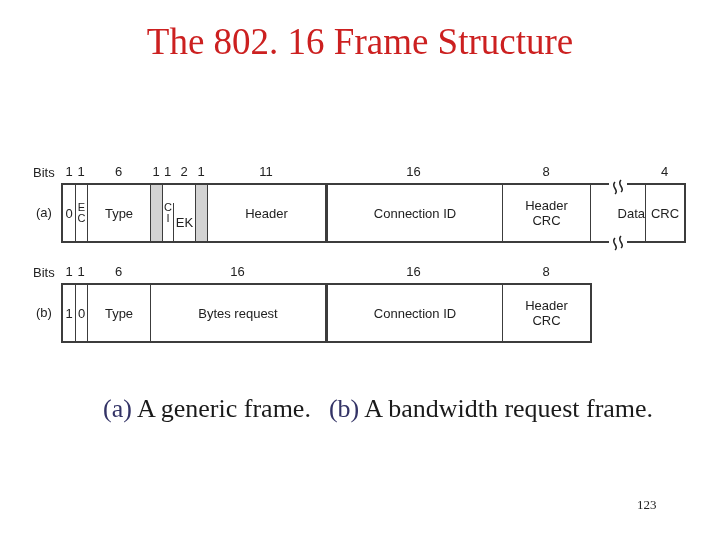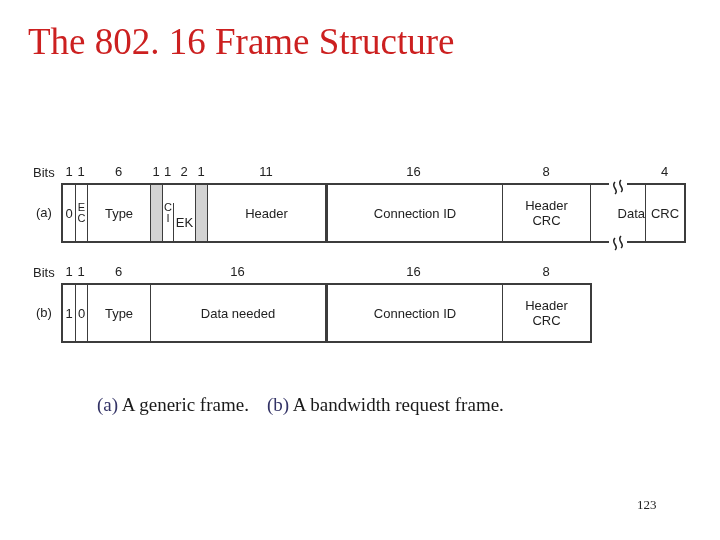--- a/index.html
+++ b/index.html
@@ -2,22 +2,22 @@
 <html><head>
 <meta charset="utf-8">
 <style>
   * { margin:0; padding:0; box-sizing:border-box; }
   html,body { background:#ffffff; }
   body { width:720px; height:540px; font-family:"Liberation Sans", sans-serif; }
   .slide { position:relative; width:720px; height:540px; background:#ffffff; overflow:hidden; }
 
   .page-title {
     position:absolute; top:20px; left:0; width:100%;
-    font-family:"Liberation Serif", serif;
-    font-size:37px; letter-spacing:0px;padding-left:28px;
+    text-align:center; font-family:"Liberation Serif", serif;
+    font-size:37px; letter-spacing:0px;
   }
 
   .frame-block { position:absolute; left:61px; }
   .frame-a { top:164px; }
   .frame-b { top:264px; }
 
   .bits-row { display:flex; padding-left:2px; height:19px; position:relative;
               font-size:13px; color:#222222; }
   .bits-cell { flex:none; text-align:center; }
   .bits-word { position:absolute; left:-28px; top:1px; }
@@ -31,22 +31,22 @@
   .field.lstack { font-size:11px; }
   .field-text div { line-height:15px; }
   .lstack .field-text div { line-height:11px; }
 
   .side-label { position:absolute; left:-25px; top:41px; font-size:13px; color:#222222; }
 
   .break { position:absolute; left:50%; transform:translateX(-50%); }
   .break.top { top:-11px; }
   .break.bottom { bottom:-11px; }
 
-  .caption { position:absolute; top:394px; left:97px;
-             font-family:"Liberation Serif", serif; font-size:19px; color:#1a1a1a; }
+  .caption { position:absolute; top:394px; left:103px;
+             font-family:"Liberation Serif", serif; font-size:26px; color:#1a1a1a; }
   .cap-b { margin-left:18px; }
 
   .page-number { position:absolute; top:497px; left:637px;
                  font-family:"Liberation Serif", serif; font-size:13px; color:#222222; }
 </style>
 </head>
 <body>
 
 <div class="slide">
   <div class="page-title" style="color: rgb(204, 32, 32);">The 802. 16 Frame Structure</div>
@@ -163,21 +163,21 @@
               <div>0</div>
             </div>
           </div>
           <div class="field" style="width: 63px;">
             <div class="field-text">
               <div>Type</div>
             </div>
           </div>
           <div class="field" style="width: 175px;">
             <div class="field-text">
-              <div>Data needed</div>
+              <div>Bytes request</div>
             </div>
           </div>
           <div class="field thick" style="width: 177px;">
             <div class="field-text">
               <div>Connection ID</div>
             </div>
           </div>
           <div class="field" style="width: 88px;">
             <div class="field-text">
               <div>Header</div>

